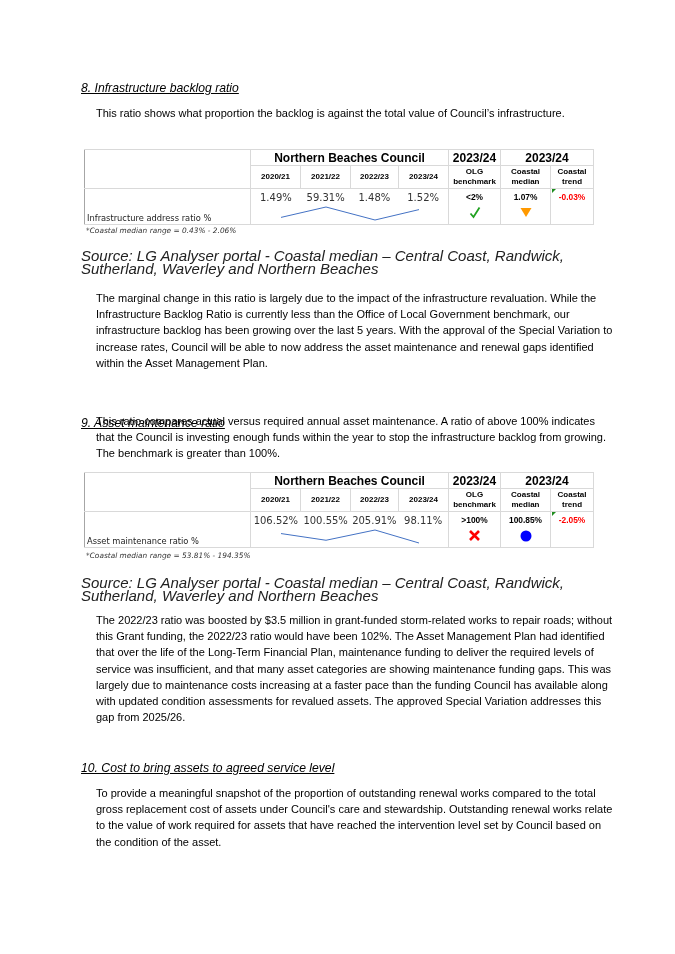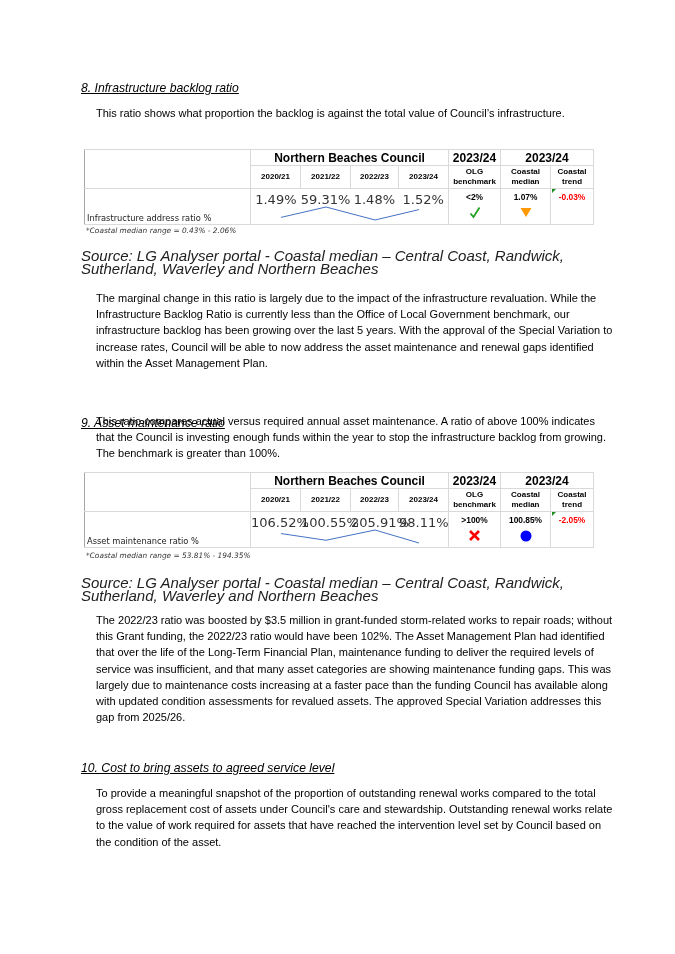--- a/index.html
+++ b/index.html
@@ -14,21 +14,21 @@
   table.kpi { position: absolute; left: 84px; width: 509px; border-collapse: collapse;
               font-family: "Liberation Sans", sans-serif; table-layout: fixed; }
   table.kpi td { border: 1px solid #d9d9d9; padding: 0; text-align: center; vertical-align: middle; }
   table.kpi tr.r1 td { height: 15px; font-size: 12px; font-weight: bold; }
   table.kpi tr.r2 td { height: 22px; font-size: 8px; font-weight: bold; line-height: 10px; }
   table.kpi tr.r3 td { height: 35px; vertical-align: top; }
   table.kpi td.label-cell { border-left: 1.5px solid #a6a6a6; }
   table.kpi { border-top: 1.5px solid #a6a6a6; border-bottom: 1.5px solid #a6a6a6; border-right: 1.5px solid #a6a6a6; }
   table.kpi td.sep { border-left: 1.5px solid #8c8c8c; }
   .rowlabel { position: absolute; left: 2px; bottom: 1px; font-family: "DejaVu Sans", sans-serif; font-size: 8.3px; color: #222; white-space: nowrap; }
-  .yearval { font-family: "DejaVu Sans", sans-serif; font-size: 13px; color: #333; padding-top: 3px; display: block; }
+  .yearval { font-family: "DejaVu Sans", sans-serif; font-size: 10px; color: #333; padding-top: 3px; display: block; }
   .boldval { font-size: 8.4px; font-weight: bold; padding-top: 3px; display: block; }
   .redval { color: #ff0000; }
   .icon-wrap { display: block; margin-top: 3px; height: 14px; }
   .cell-rel { position: relative; }
   .corner { position: absolute; left: 1px; top: 0; width: 0; height: 0;
             border-top: 4px solid #1e8c1e; border-right: 4px solid transparent; }
   .spark-cell { position: relative; }
   svg.spark { position: absolute; left: 0; top: 0; }
 </style>
 </head>

